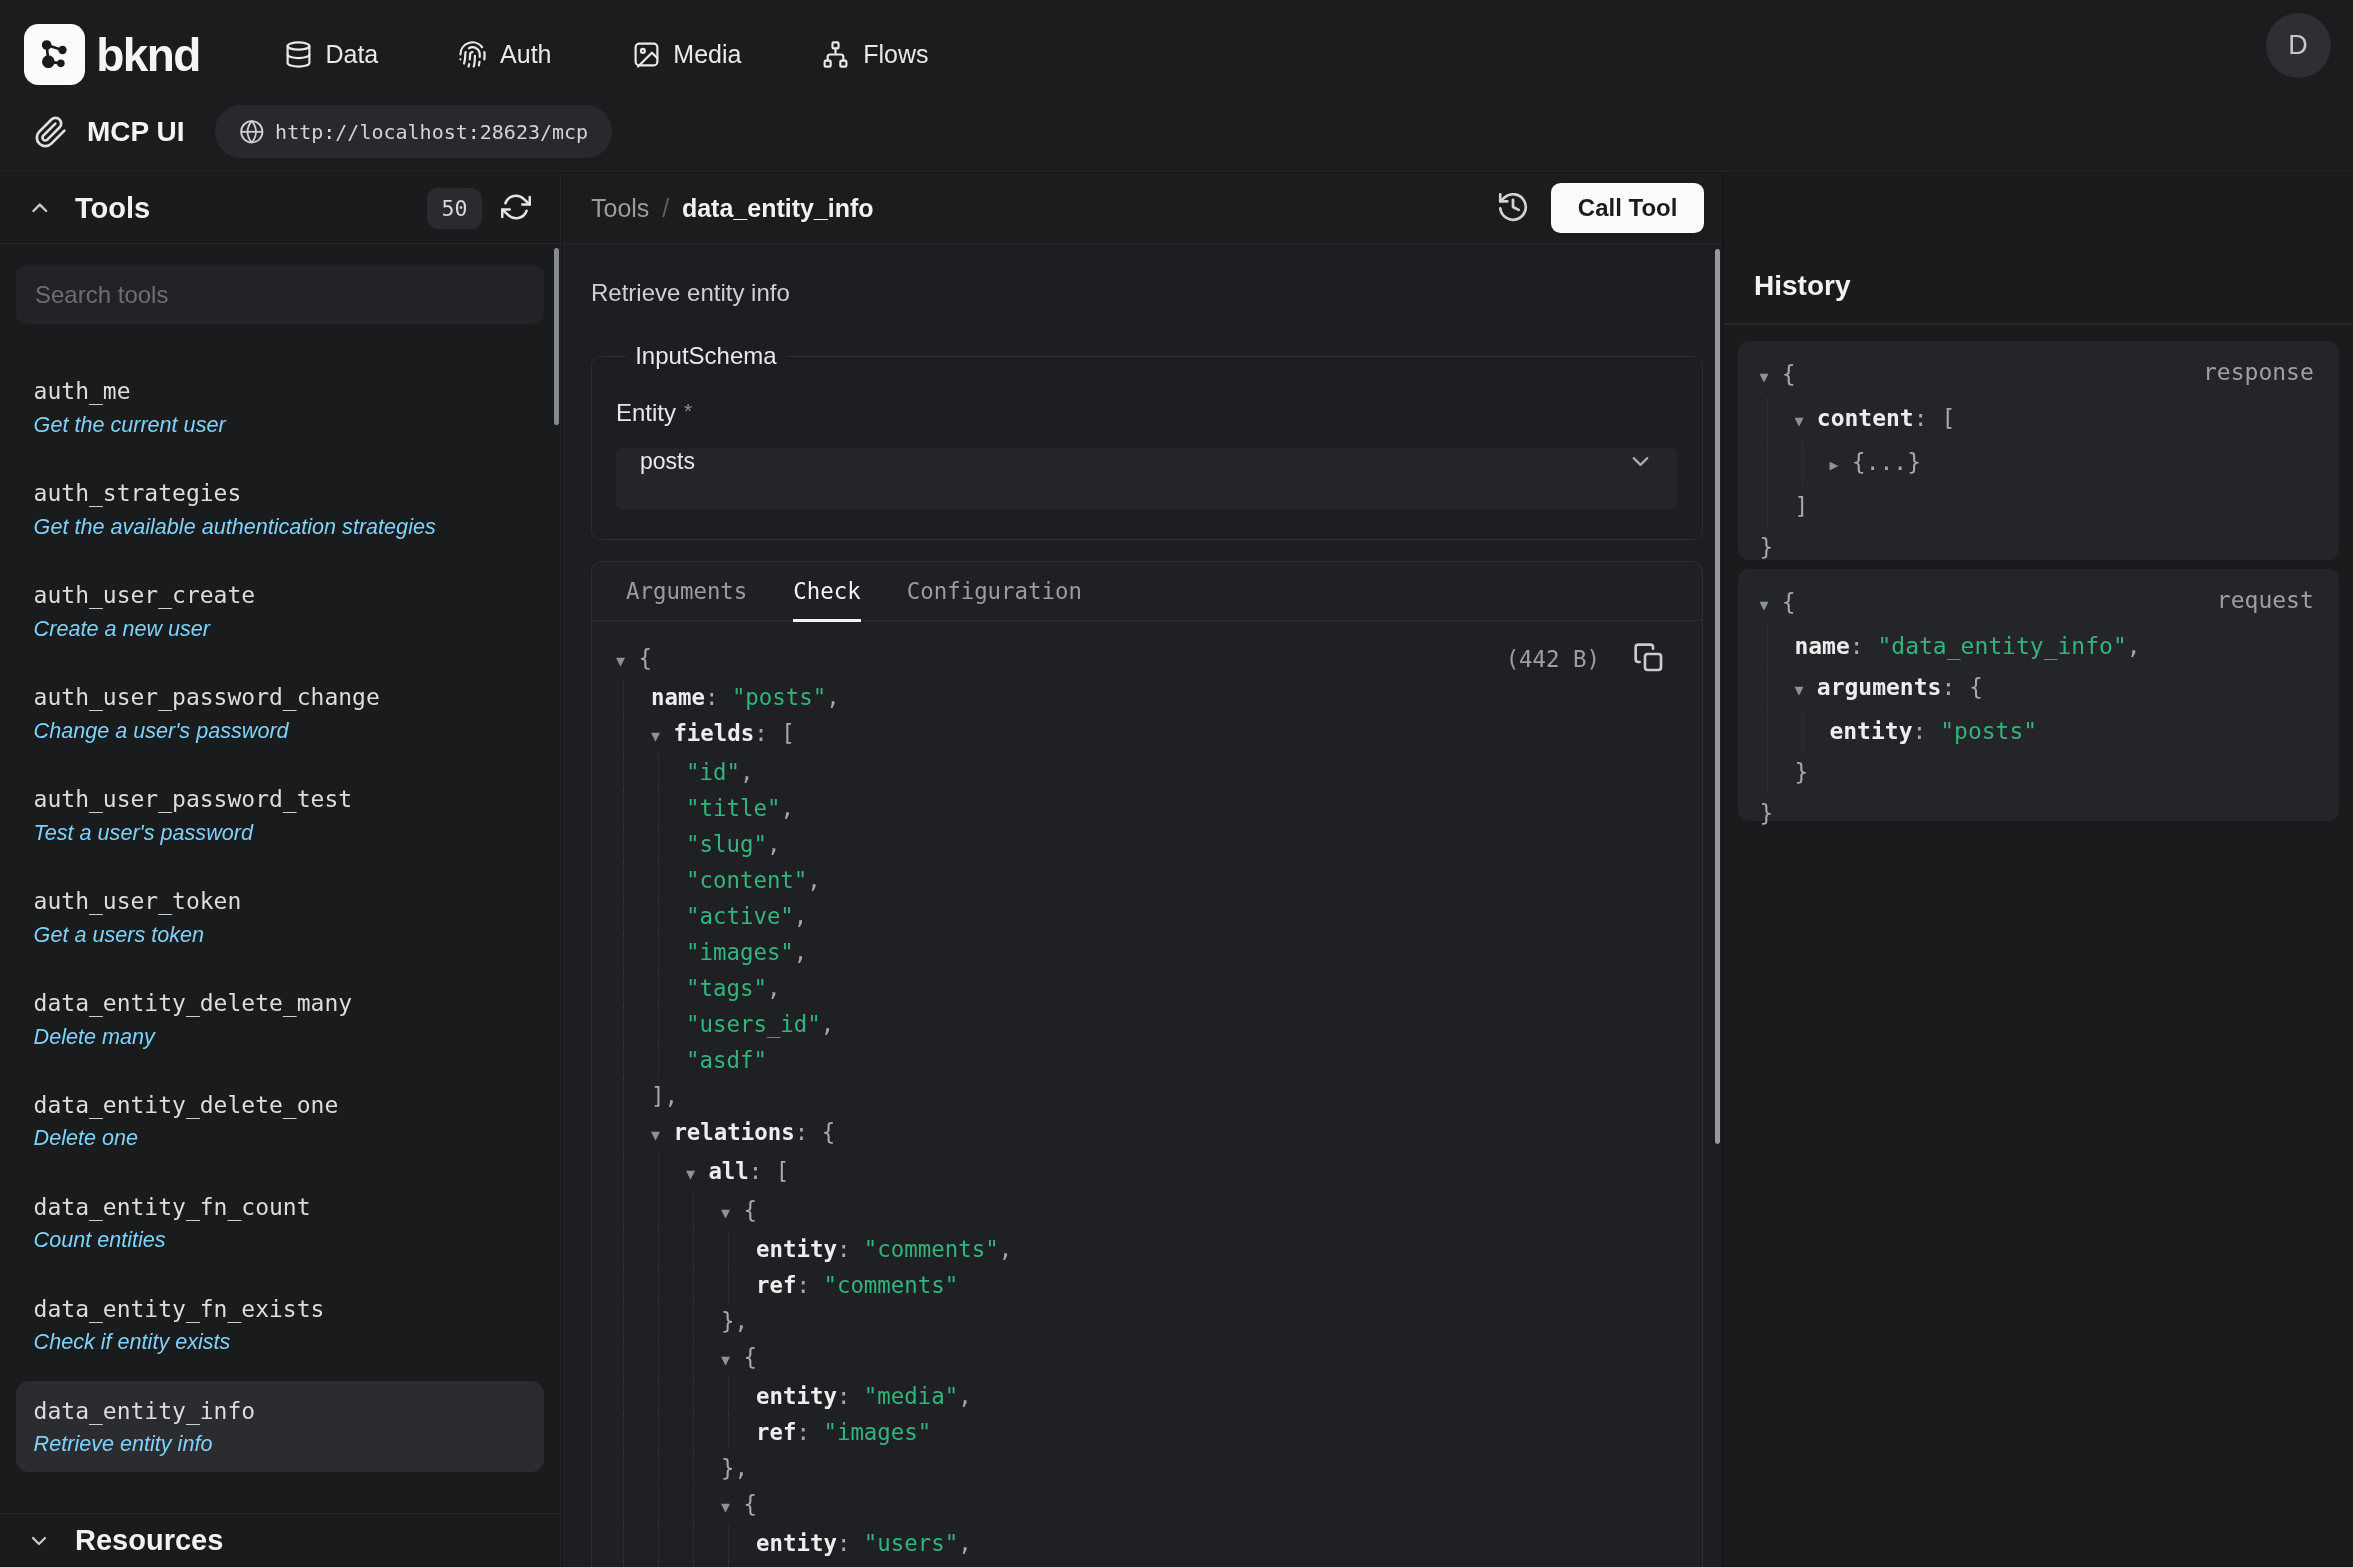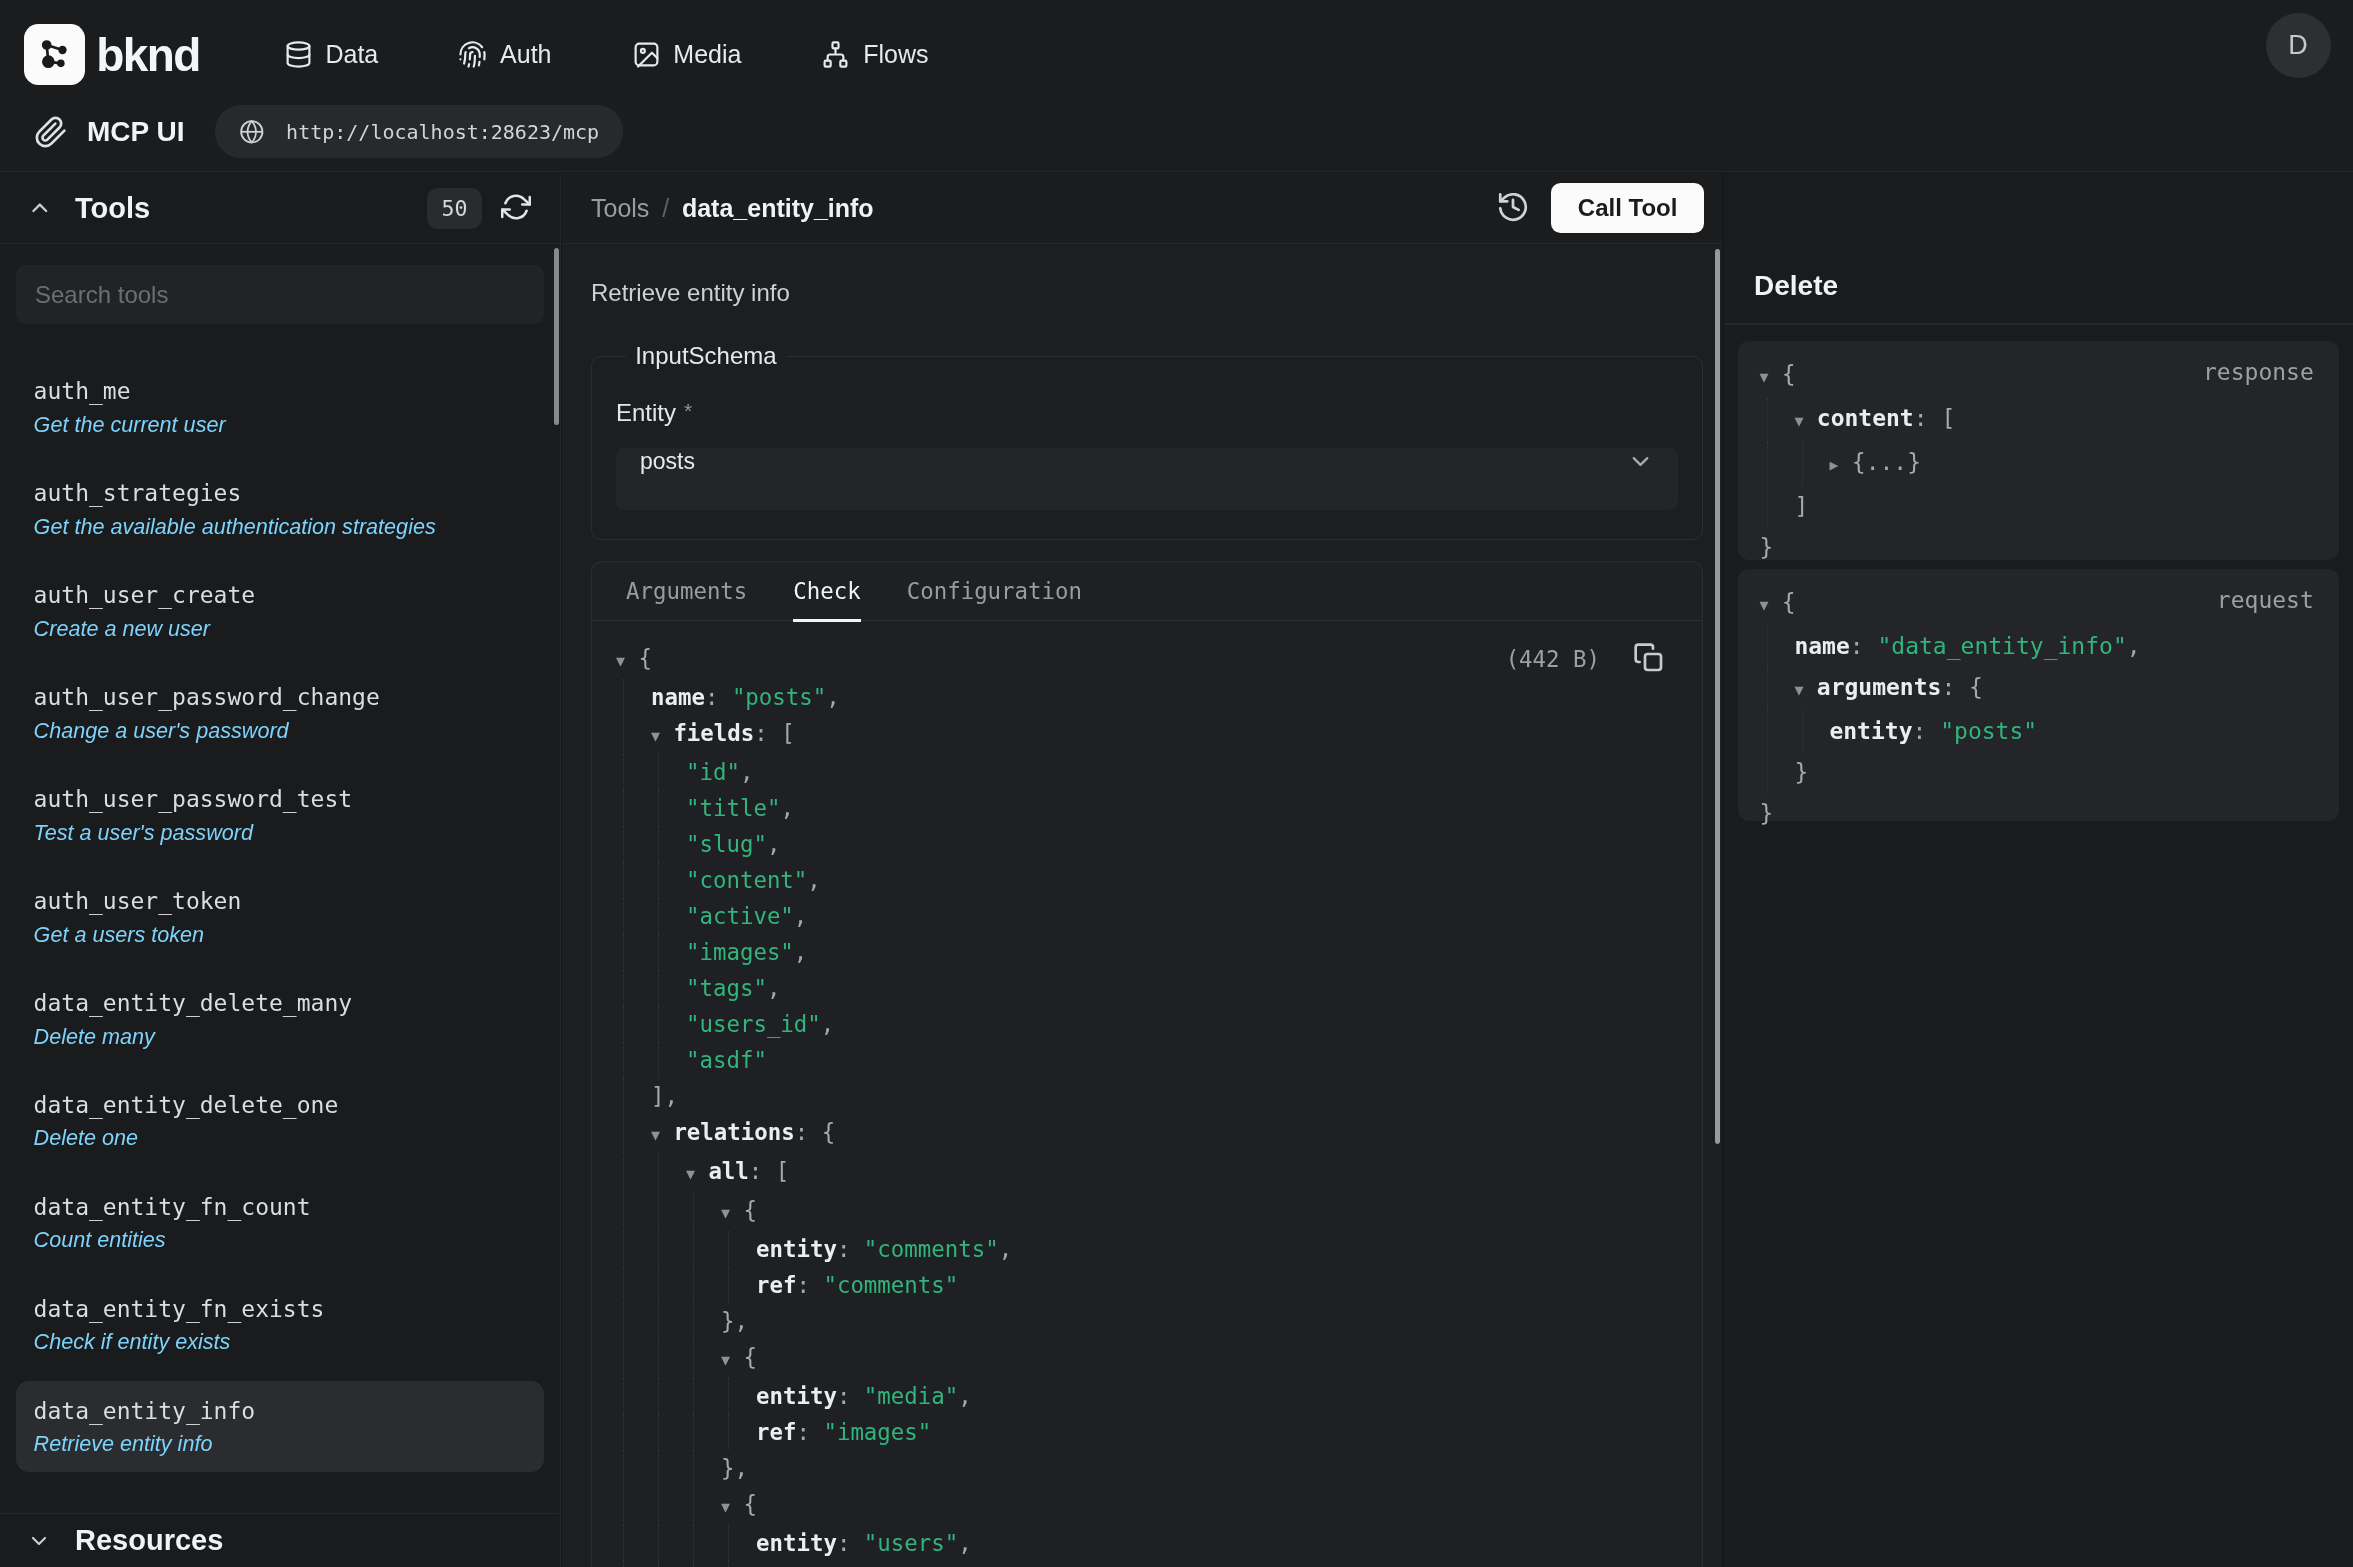--- a/index.html
+++ b/index.html
@@ -24,21 +24,21 @@
             justify-content:center; }
 
   
   .mcpbar { position:absolute; top:92px; left:0; width:2354px; height:80px;
             background:#1b1c1e; border-bottom:1.6px solid #26272a;
             display:flex; align-items:center; padding-left:34px; }
   .mcpbar svg.clip { width:34px; height:34px; stroke:#dfe0e2; fill:none; stroke-width:1.9;
                      stroke-linecap:round; stroke-linejoin:round; }
   .mcp-title { font-size:28px; font-weight:bold; color:#f2f3f4; margin-left:19px; }
   .url-pill { margin-left:30px; height:53px; border-radius:26px; background:#28292c;
-              display:flex; align-items:center; gap:22px; padding:0 24px; }
+              display:flex; align-items:center; gap:11px; padding:0 24px; }
   .url-pill svg { width:25.6px; height:25.6px; stroke:#cfd0d2; fill:none; stroke-width:1.7; }
   .url-text { font-size:20px; color:#d3d4d6; }
 
   
   .sidebar { position:absolute; top:173px; left:0; width:561px; height:1394px;
              background:#1a1b1d; border-right:1.6px solid #242528; }
   .side-header { height:71px; border-bottom:1.6px solid #26272a; display:flex; align-items:center;
                  padding:0 27px; }
   .side-header svg.chev { width:25.6px; height:25.6px; stroke:#c9cbcd; fill:none; stroke-width:2.2;
                           stroke-linecap:round; stroke-linejoin:round; }
@@ -362,21 +362,21 @@
             <div class="jline"><span class="ind"></span><span class="ind"></span><span class="ind"></span><span class="ind"></span><span class="tk k">entity</span><span class="tk p">: </span><span class="tk s">"users"</span><span class="tk p">,</span></div>
             <div class="jline"><span class="ind"></span><span class="ind"></span><span class="ind"></span><span class="ind"></span><span class="tk k">ref</span><span class="tk p">: </span><span class="tk s">"users"</span></div>
           </div>
       </div>
     </div>
   </div>
   <div class="main-scroll"></div>
 </div>
 
 <div class="history">
-  <div class="history-title">Delete</div>
+  <div class="history-title">History</div>
   <div class="history-divider"></div>
   <div class="hcard response">
     <span class="hcard-label">response</span>
     <div id="response-tree">
         <div class="jline"><span class="arw">▼</span><span class="tk p">{</span></div>
         <div class="jline"><span class="ind"></span><span class="arw">▼</span><span class="tk k">content</span><span class="tk p">: [</span></div>
         <div class="jline"><span class="ind"></span><span class="ind"></span><span class="arw">▶</span><span class="tk p">{...}</span></div>
         <div class="jline"><span class="ind"></span><span class="tk p">]</span></div>
         <div class="jline"><span class="tk p">}</span></div>
       </div>

